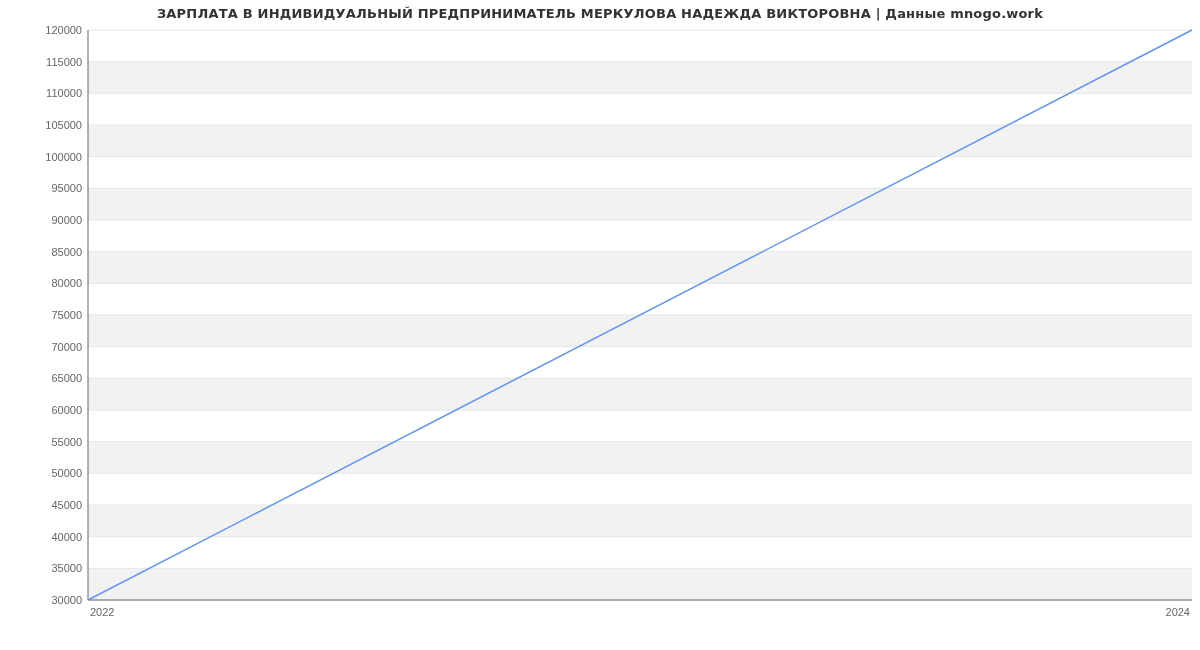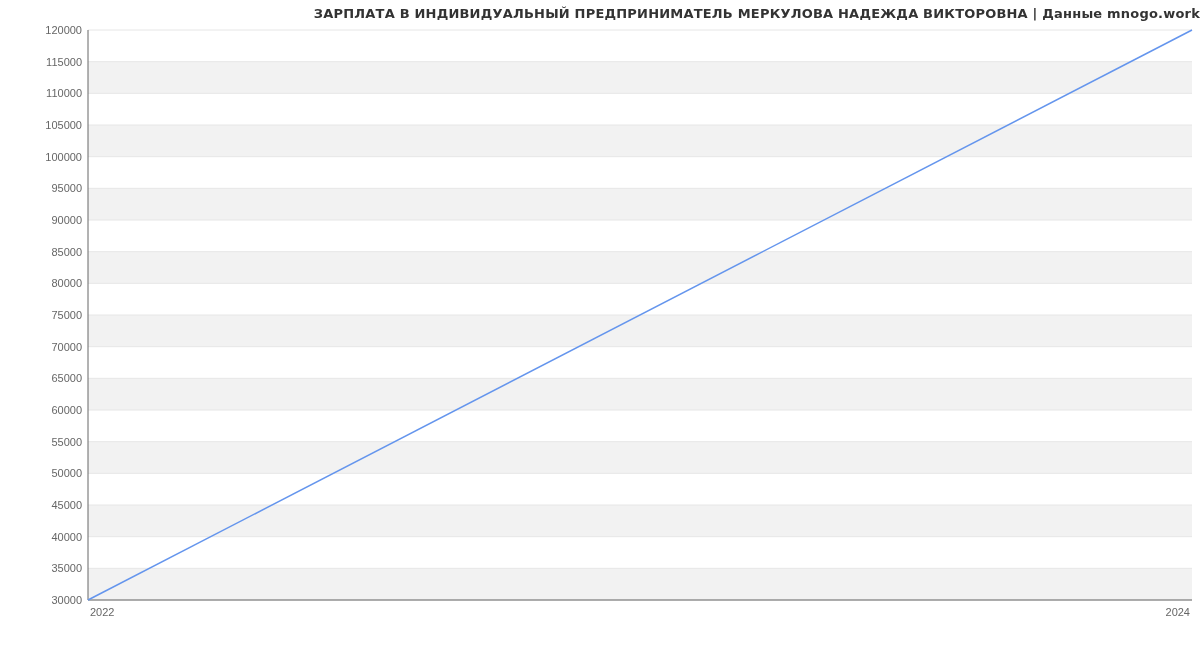--- a/index.html
+++ b/index.html
@@ -14,21 +14,21 @@
   .chart-wrap {
     position: relative;
     width: 1200px;
     height: 650px;
   }
   .title {
     position: absolute;
     top: 6px;
     left: 0;
     width: 1200px;
-    text-align: right;
+    text-align: center;
     font-size: 13px;
     font-weight: bold;
     color: #333;
     letter-spacing: 0.2px;
   }
   svg { display: block; }
   .grid-band { fill: #f2f2f2; }
   .grid-line { stroke: #e6e6e6; stroke-width: 1; }
   .axis-line { stroke: #666666; stroke-width: 1; }
   .tick-label { font-size: 11px; fill: #666666; font-family: Verdana, Geneva, sans-serif; }

